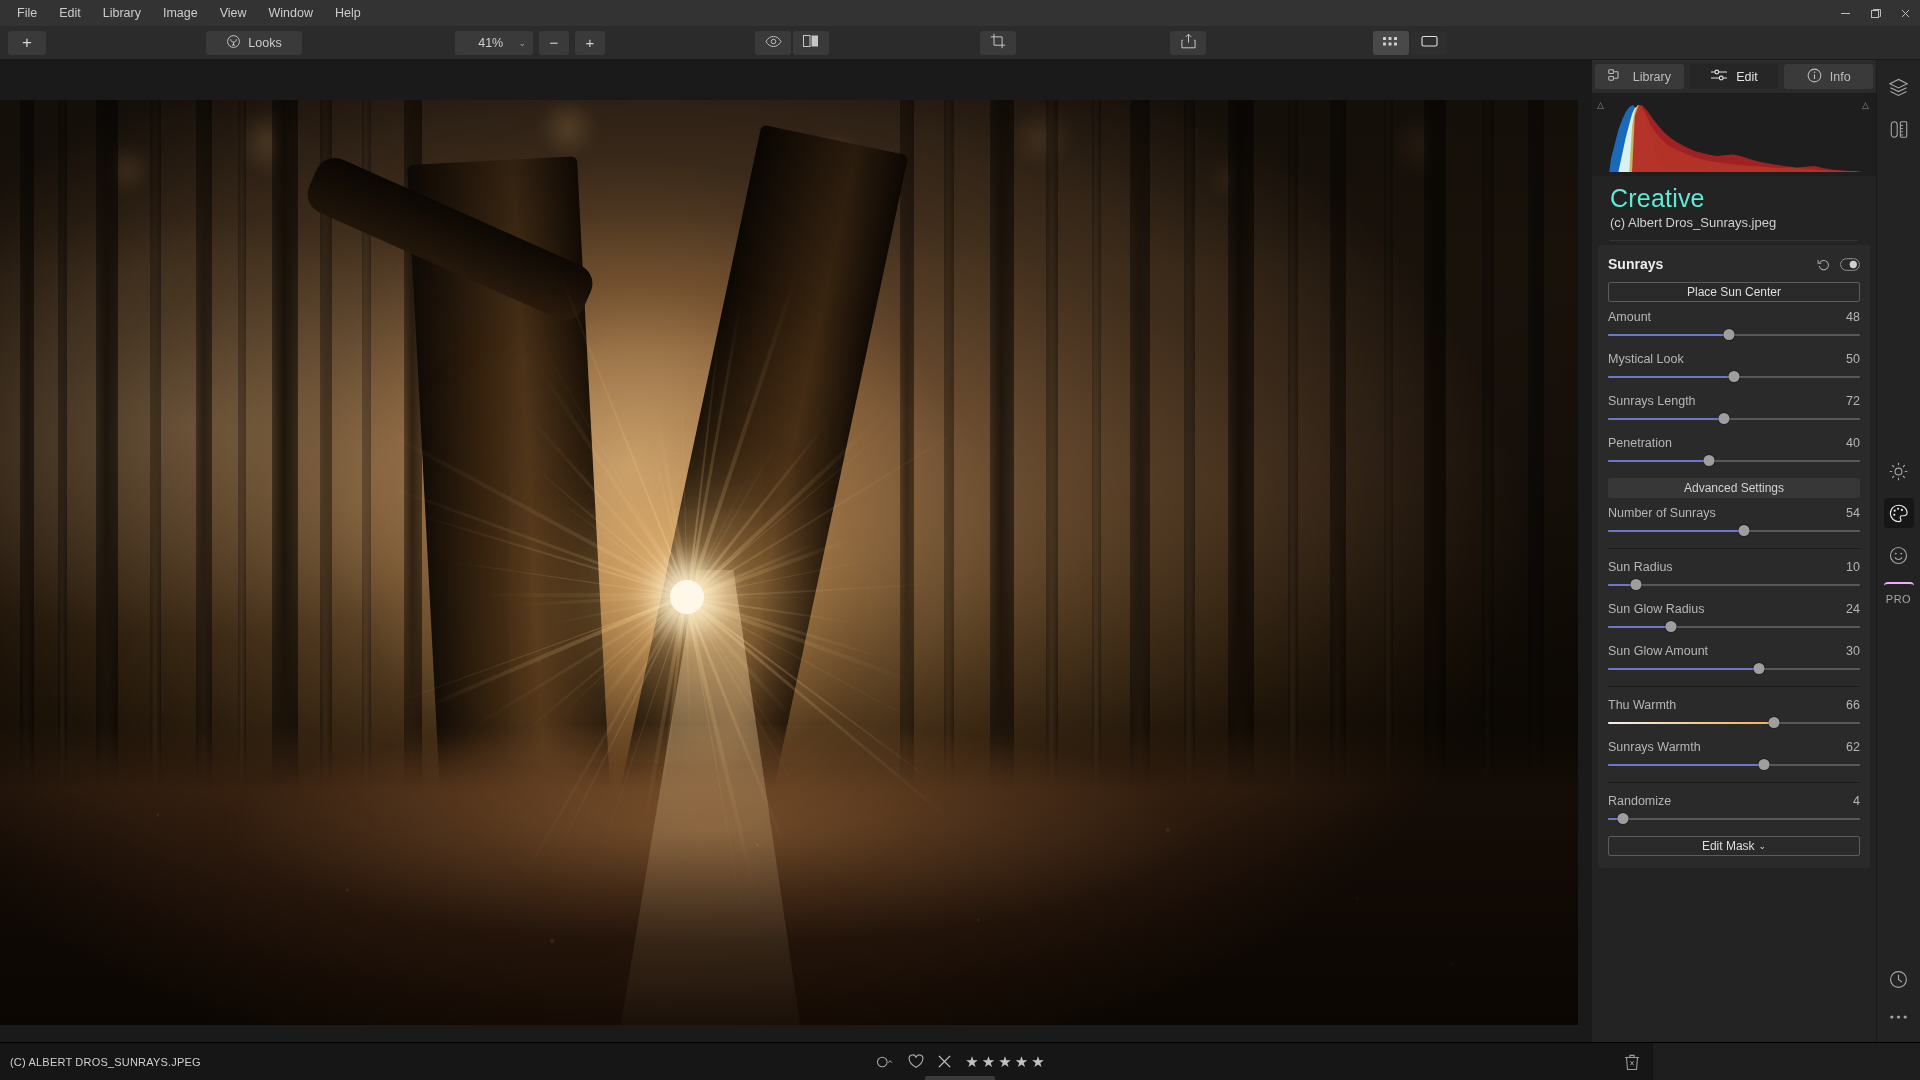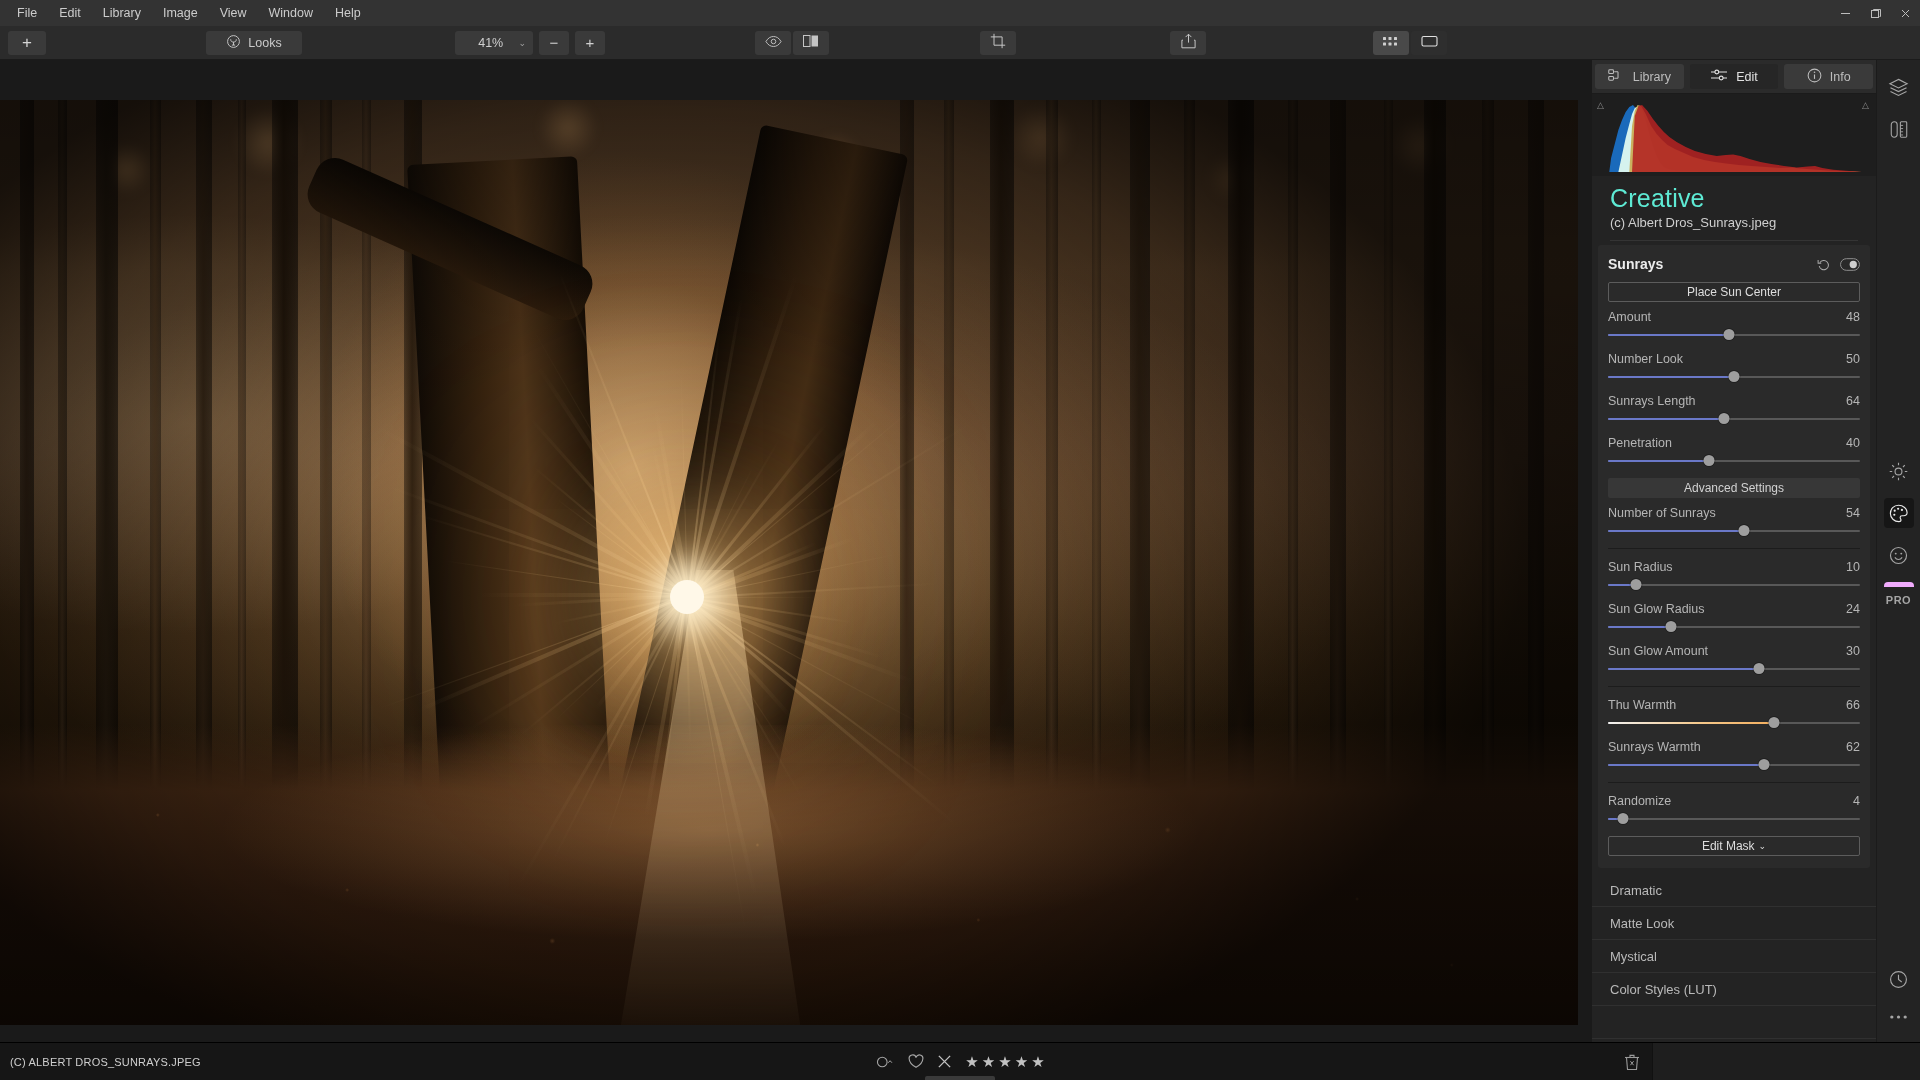--- a/index.html
+++ b/index.html
@@ -212,21 +212,21 @@
   .istrip {
     flex: 0 0 44px; background: #232323; display: flex; flex-direction: column;
     align-items: center; border-left: 1px solid #1b1b1b;
   }
   .istrip .ib {
     width: 30px; height: 30px; margin-top: 12px; border-radius: 4px;
     display: flex; align-items: center; justify-content: center; color: #a5a5a5;
   }
   .istrip .ib.sel { background: #161616; color: #e8e8e8; }
   .istrip .spacer { flex: 1 1 auto; }
-  .istrip .pro { font-size: 11px; font-weight: bold; letter-spacing: .5px; border-top: 5px solid #f0abfc; padding-top: 1px; }
+  .istrip .pro { font-size: 11px; font-weight: normal; letter-spacing: .5px; border-top: 2px solid #f0abfc; padding-top: 1px; }
 
   
   .footer {
     flex: 0 0 38px; height: 38px; background: #161616; display: flex; align-items: center;
     position: relative; border-top: 1px solid #000;
   }
   .foot-name { font-size: 11px; color: #cfcfcf; padding-left: 10px; letter-spacing: .2px; }
   .foot-center {
     position: absolute; left: 0; right: 0; display: flex; align-items: center;
     justify-content: center; gap: 13px; pointer-events: none;
@@ -542,33 +542,33 @@
                     <span class="sl-val">48</span>
                   </div>
                   <div class="sl-track">
                     <div class="sl-bg"></div>
                     <div class="sl-fill" style="width:48%"></div>
                     <div class="sl-knob" style="left:48%"></div>
                   </div>
                 </div>
                 <div class="sl">
                   <div class="sl-top">
-                    <span class="sl-lbl">Number Look</span>
+                    <span class="sl-lbl">Mystical Look</span>
                     <span class="sl-val">50</span>
                   </div>
                   <div class="sl-track">
                     <div class="sl-bg"></div>
                     <div class="sl-fill" style="width:50%"></div>
                     <div class="sl-knob" style="left:50%"></div>
                   </div>
                 </div>
                 <div class="sl">
                   <div class="sl-top">
                     <span class="sl-lbl">Sunrays Length</span>
-                    <span class="sl-val">64</span>
+                    <span class="sl-val">72</span>
                   </div>
                   <div class="sl-track">
                     <div class="sl-bg"></div>
                     <div class="sl-fill" style="width:46%"></div>
                     <div class="sl-knob" style="left:46%"></div>
                   </div>
                 </div>
                 <div class="sl">
                   <div class="sl-top">
                     <span class="sl-lbl">Penetration</span>
@@ -674,35 +674,20 @@
                   </div>
                 </div>
               </div>
 
             <div class="wbtn" style="margin-bottom:2px;">
               <span>Edit Mask</span>
               <span style="font-size:9px;">⌄</span>
             </div>
           </div>
 
-          <div id="catlist">
-              <div class="catrow">
-                <span>Dramatic</span>
-              </div>
-              <div class="catrow">
-                <span>Matte Look</span>
-              </div>
-              <div class="catrow">
-                <span>Mystical</span>
-              </div>
-              <div class="catrow">
-                <span>Color Styles (LUT)</span>
-              </div>
-              <div class="catrow"></div>
-            </div>
         </div>
       </div>
 
       <div class="istrip">
         <div class="ib">
           <svg width="21" height="21" viewBox="0 0 22 22">
               <path d="M11 2.5L20 7l-9 4.5L2 7z" stroke="currentColor" stroke-width="1.2" fill="none"></path>
               <path d="M2.6 11.2L11 15.3l8.4-4.1" stroke="currentColor" stroke-width="1.2" fill="none"></path>
               <path d="M2.6 15.2L11 19.3l8.4-4.1" stroke="currentColor" stroke-width="1.2" fill="none"></path>
             </svg>

